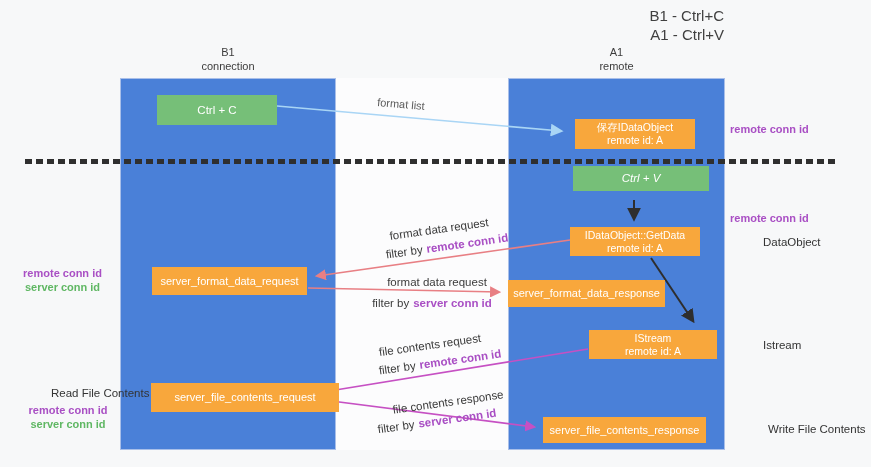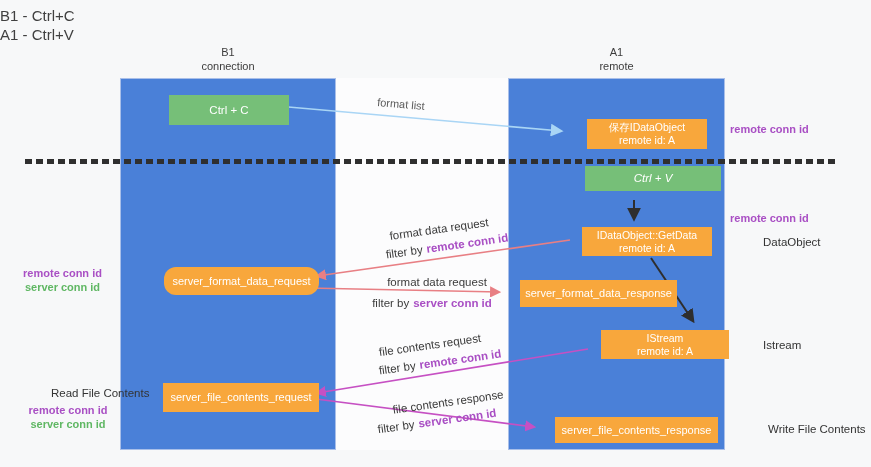--- a/index.html
+++ b/index.html
@@ -1,30 +1,30 @@
 <!DOCTYPE html>
 <html><head>
 <meta charset="utf-8">
 <style>
   html,body{margin:0;padding:0;background:#f7f8f9;}
   #stage{
     position:relative;width:871px;height:467px;background:#f7f8f9;
     font-family:"Liberation Sans", sans-serif;overflow:hidden;color:#3b3b3b;
   }
   .abs{position:absolute;}
-  .title{top:6px;left:0;width:724px;text-align:left;font-size:15px;line-height:19px;color:#404040;}
+  .title{top:6px;left:0;width:724px;text-align:right;font-size:15px;line-height:19px;color:#404040;}
   .lane-header{top:45px;text-align:center;font-size:11px;line-height:14px;color:#3c3c3c;}
   .mid-strip{left:336px;top:78px;width:172px;height:372px;background:#fcfcfd;}
   .lane{top:78px;height:372px;background:#4A80D8;border:1px solid #a9bfe9;box-sizing:border-box;}
   .lane-left{left:120px;width:216px;}
   .lane-right{left:508px;width:217px;}
   .dashed{left:25px;top:159px;width:810px;height:5px;
     background:repeating-linear-gradient(90deg,#2f2f2f 0 7px,transparent 7px 11px);}
   .box{display:flex;flex-direction:column;align-items:center;justify-content:center;
-    color:#fff;font-size:11px;line-height:13px;text-align:center;box-sizing:border-box;white-space:nowrap;margin-left:12px;}
+    color:#fff;font-size:11px;line-height:13px;text-align:center;box-sizing:border-box;white-space:nowrap;}
   .box.orange{background:#F8A73C;}
   .box.green{background:#76BF78;font-size:11.5px;}
   .box.two{font-size:10.5px;}
   .lbl{white-space:nowrap;font-size:11.5px;color:#3b3b3b;transform:translate(-50%,-50%);}
   .lbl .purple{color:#A94FC4;font-weight:bold;}
   .lbl .gap{margin-right:4px;}
   .rot8{transform:translate(-50%,-50%) rotate(-8deg);}
   .rot5{transform:translate(-50%,-50%) rotate(5deg);}
   .side-purple{color:#A94FC4;font-weight:bold;font-size:11px;white-space:nowrap;}
   .side-green{color:#5FB763;font-weight:bold;font-size:11px;white-space:nowrap;}
@@ -90,34 +90,34 @@
 
   <div class="abs box green" style="left:573px;top:166px;width:136px;height:25px;font-style:italic;">
     <span>Ctrl + V</span>
   </div>
 
   <div class="abs box orange two" style="left:570px;top:227px;width:130px;height:29px;">
     <span>IDataObject::GetData</span>
     <span>remote id: A</span>
   </div>
 
-  <div class="abs box orange" style="left:152px;top:267px;width:155px;height:28px;border-radius:12px;">
+  <div class="abs box orange" style="left:152px;top:267px;width:155px;height:28px;">
     <span>server_format_data_request</span>
   </div>
 
   <div class="abs box orange" style="left:508px;top:280px;width:157px;height:27px;">
     <span>server_format_data_response</span>
   </div>
 
   <div class="abs box orange two" style="left:589px;top:330px;width:128px;height:29px;">
     <span>IStream</span>
     <span>remote id: A</span>
   </div>
 
-  <div class="abs box orange" style="left:151px;top:383px;width:156px;height:29px;">
+  <div class="abs box orange" style="left:151px;top:383px;width:188px;height:29px;">
     <span>server_file_contents_request</span>
   </div>
 
   <div class="abs box orange" style="left:543px;top:417px;width:163px;height:26px;">
     <span>server_file_contents_response</span>
   </div>
 
   <div class="abs dashed"></div>
 
   <div class="abs lbl rot5" style="left:401px;top:104px;font-size:11px;color:#5a5a5a;">format list</div>

